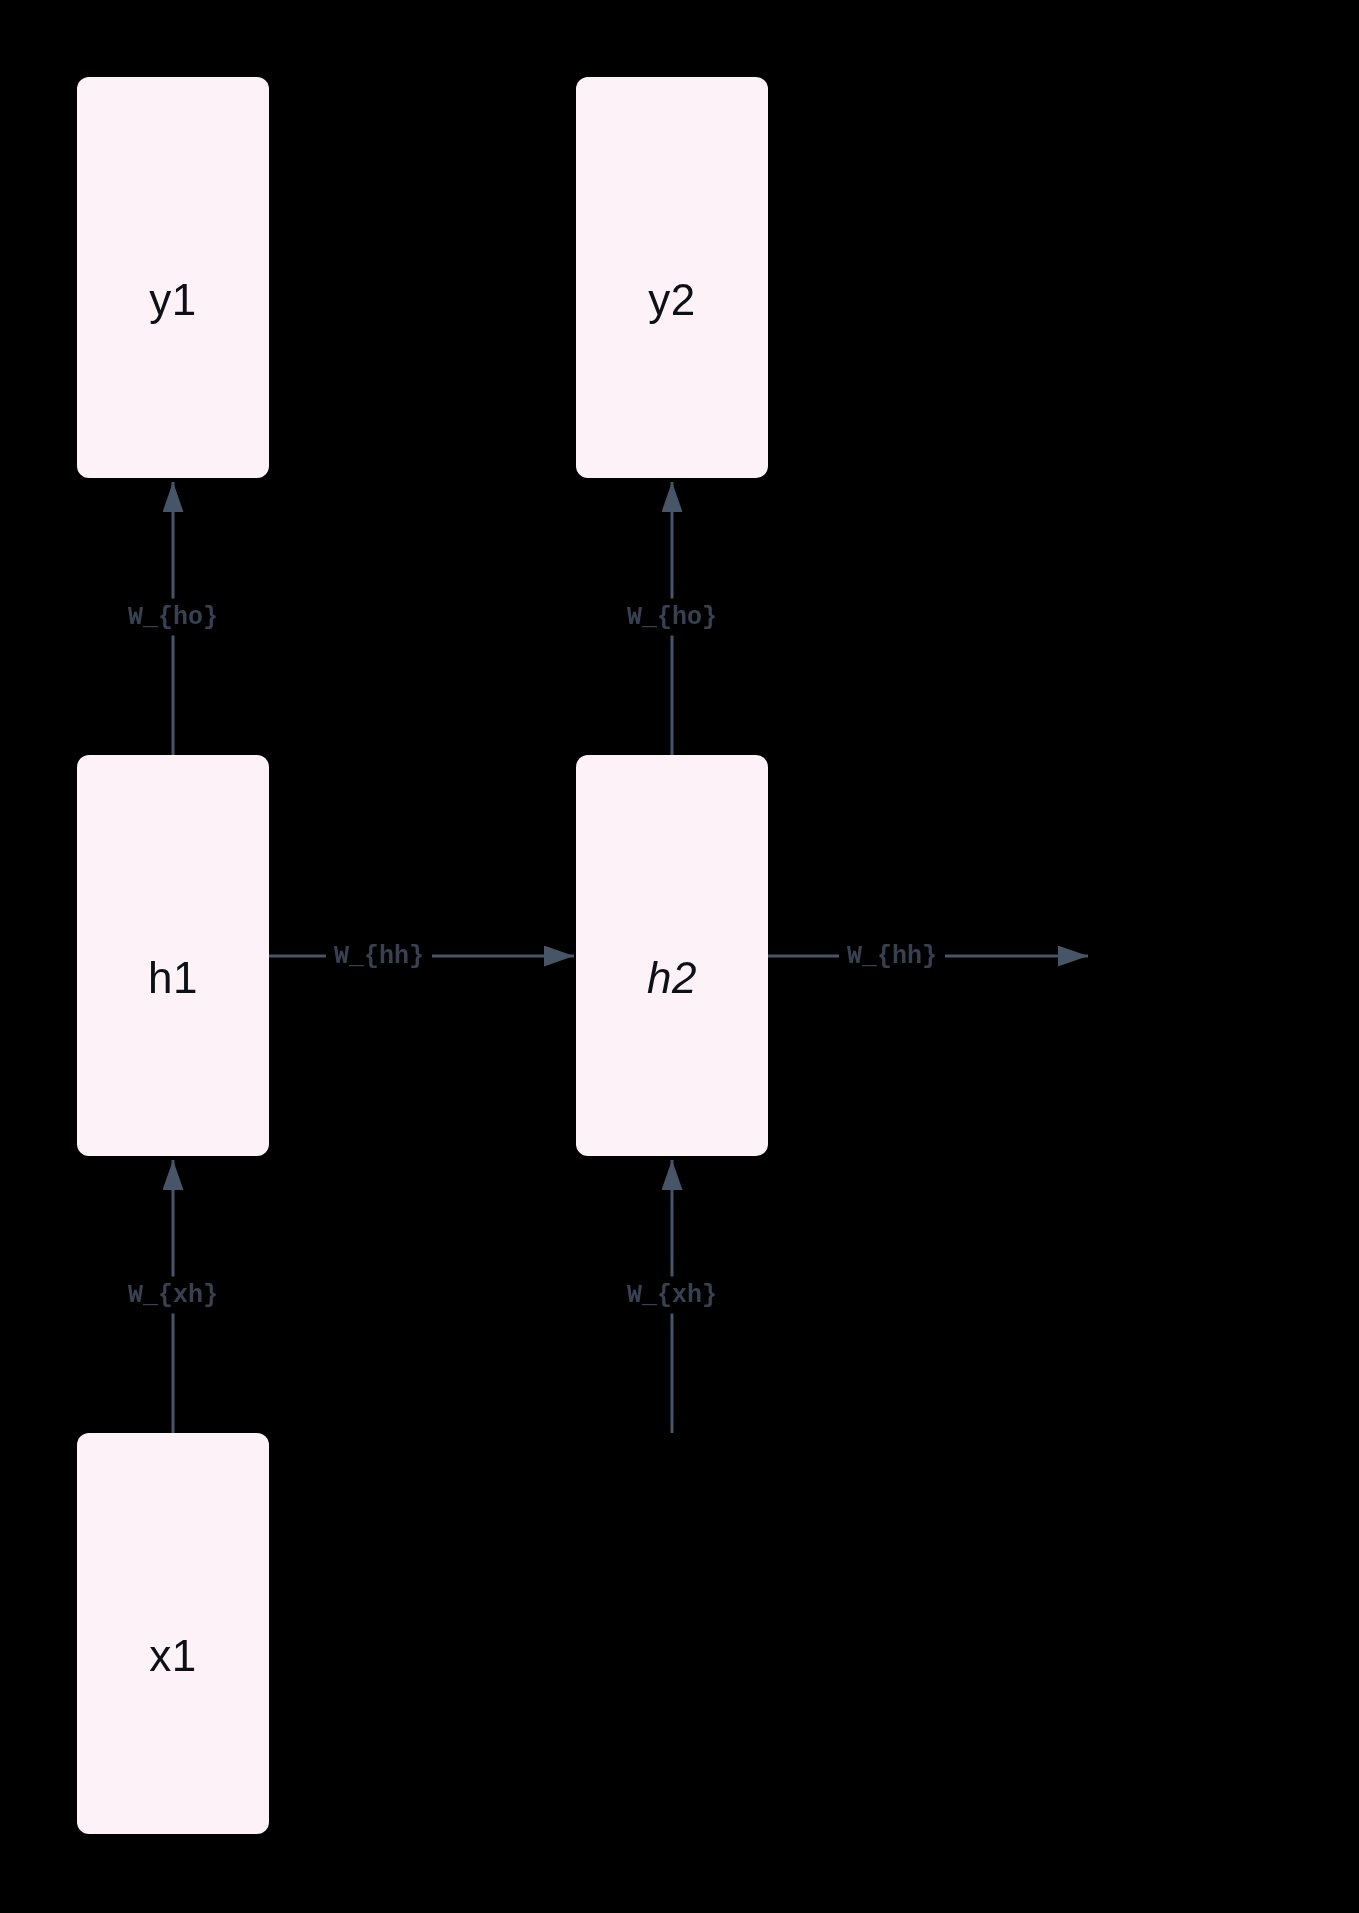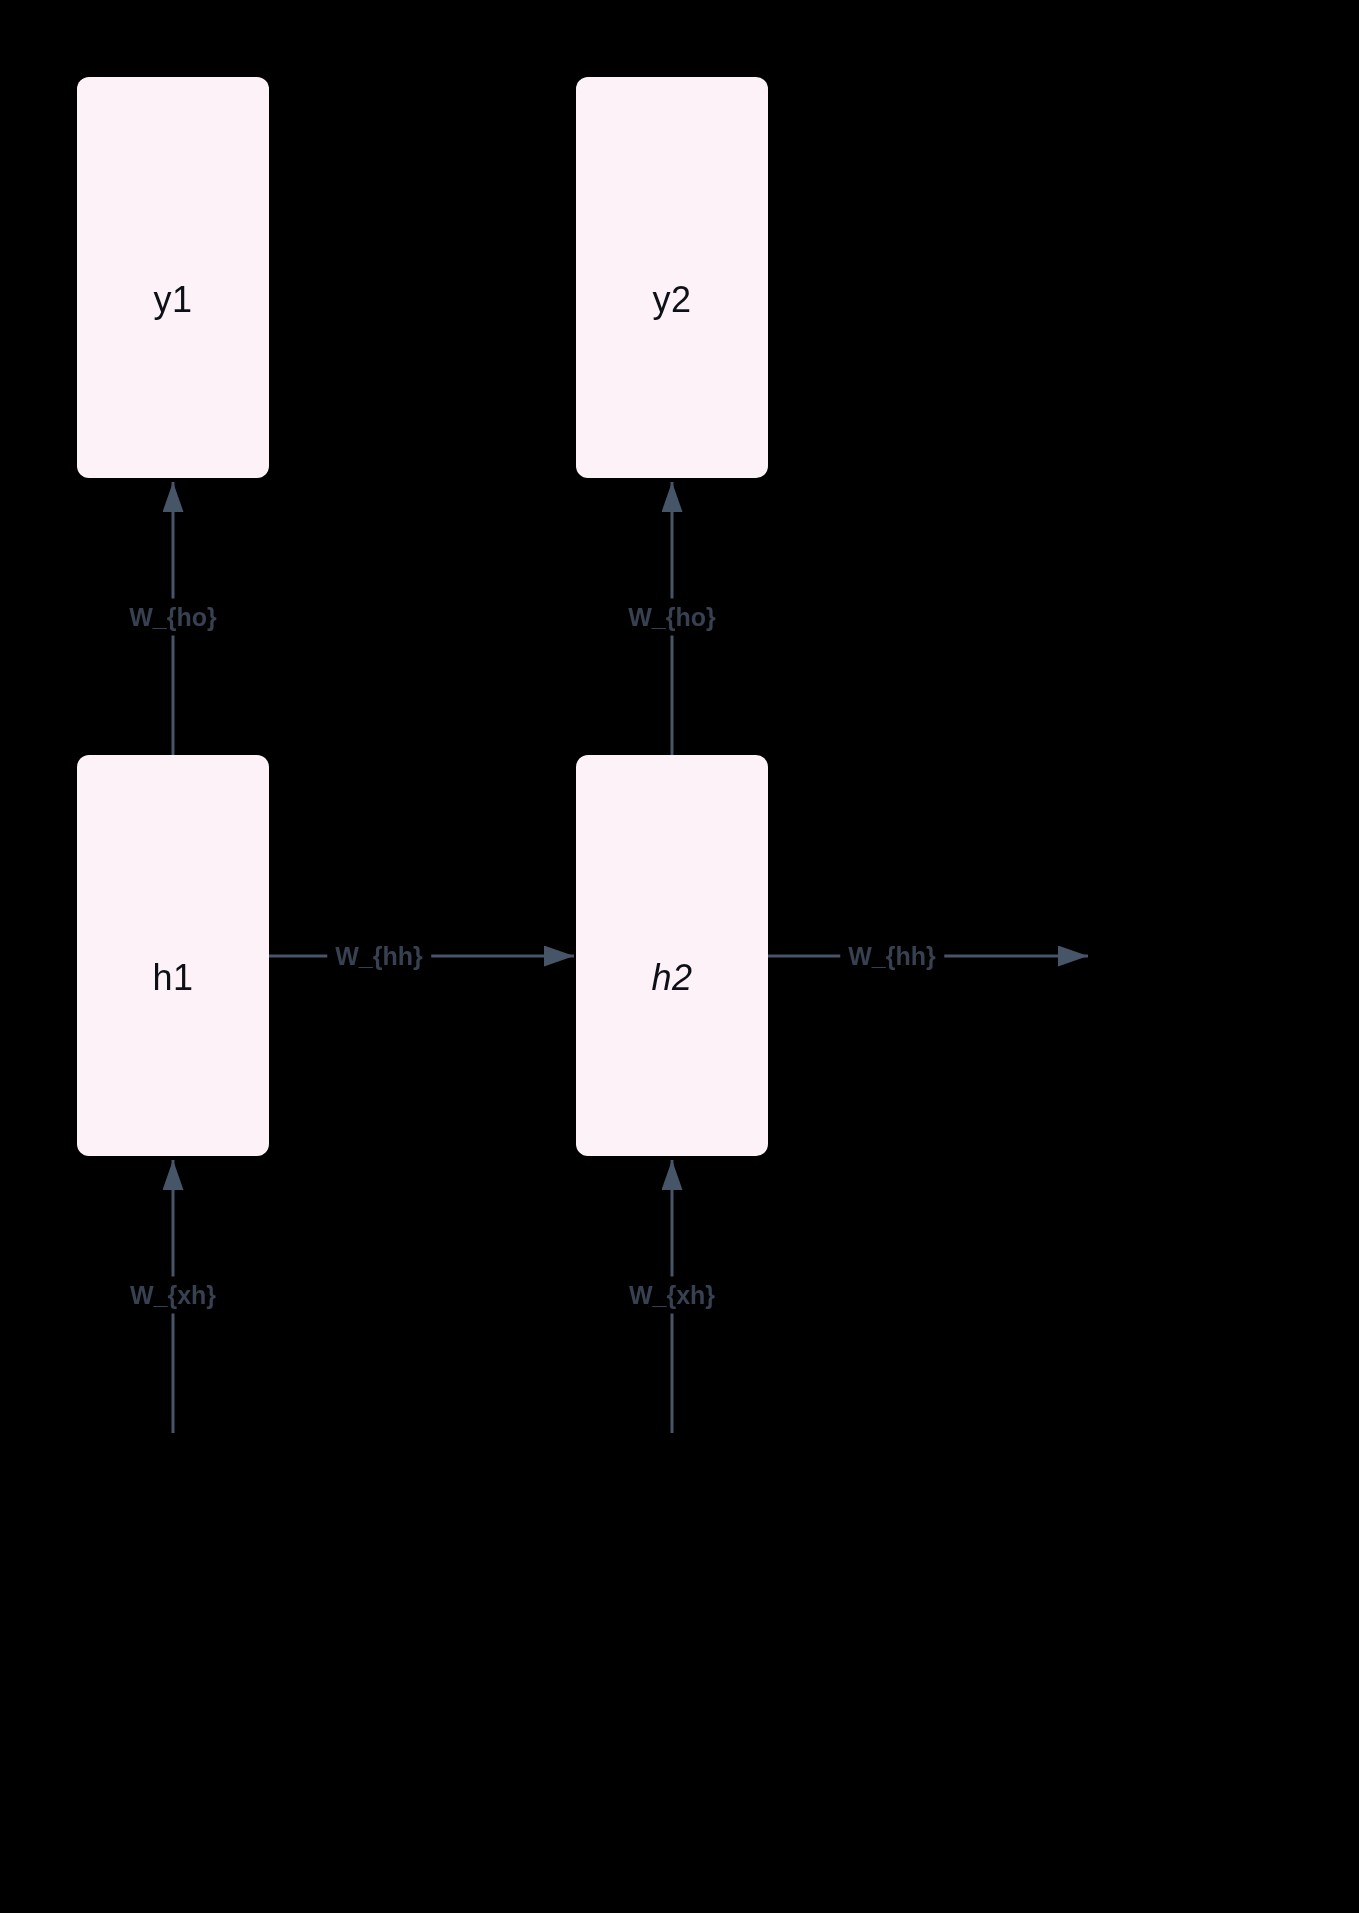--- a/index.html
+++ b/index.html
@@ -32,21 +32,21 @@
     position: absolute;
     width: 192px;
     height: 401px;
     border-radius: 12px;
     background: var(--node_fill, #fdf2f8);
     display: flex;
     align-items: center;
     justify-content: center;
   }
   .node-label {
-    font-size: 36px;
+    font-size: 44px;
     line-height: 1;
     color: var(--node_text, #0d1016);
     letter-spacing: 0.5px;
     margin-top: 44px;
   }
   
   #node-y1 { left: 77px;   top: 77px; }
   #node-y2 { left: 576px;  top: 77px; }
   #node-h1 { left: 77px;   top: 755px; }
   #node-h2 { left: 576px;  top: 755px; font-style: italic; }
@@ -57,20 +57,21 @@
   .edge-label {
     position: absolute;
     transform: translate(-50%, -50%);
     background: var(--background, #000000);
     color: var(--edge_label, #374151);
     font-size: 25px;
     font-weight: bold;
     line-height: 1;
     padding: 6px 8px;
     white-space: nowrap;
+    font-family: Liberation Mono, monospace;
   }
   
   #el-0 { left: 173px;  top: 617px; }
   #el-1 { left: 672px;  top: 617px; }
   #el-2 { left: 173px;  top: 1295px; }
   #el-3 { left: 672px;  top: 1295px; }
   #el-4 { left: 379px;  top: 956px; }
   #el-5 { left: 892px;  top: 956px; }
 </style>
 </head>
@@ -97,20 +98,23 @@
   </div>
   <div class="node" id="node-y2">
     <span class="node-label">y2</span>
   </div>
   <div class="node" id="node-h1">
     <span class="node-label">h1</span>
   </div>
   <div class="node" id="node-h2">
     <span class="node-label">h2</span>
   </div>
+  <div class="node" id="node-x1">
+    <span class="node-label">x1</span>
+  </div>
 
   <span class="edge-label" id="el-0">W_{ho}</span>
   <span class="edge-label" id="el-1">W_{ho}</span>
   <span class="edge-label" id="el-2">W_{xh}</span>
   <span class="edge-label" id="el-3">W_{xh}</span>
   <span class="edge-label" id="el-4">W_{hh}</span>
   <span class="edge-label" id="el-5">W_{hh}</span>
 
 </div>
 

